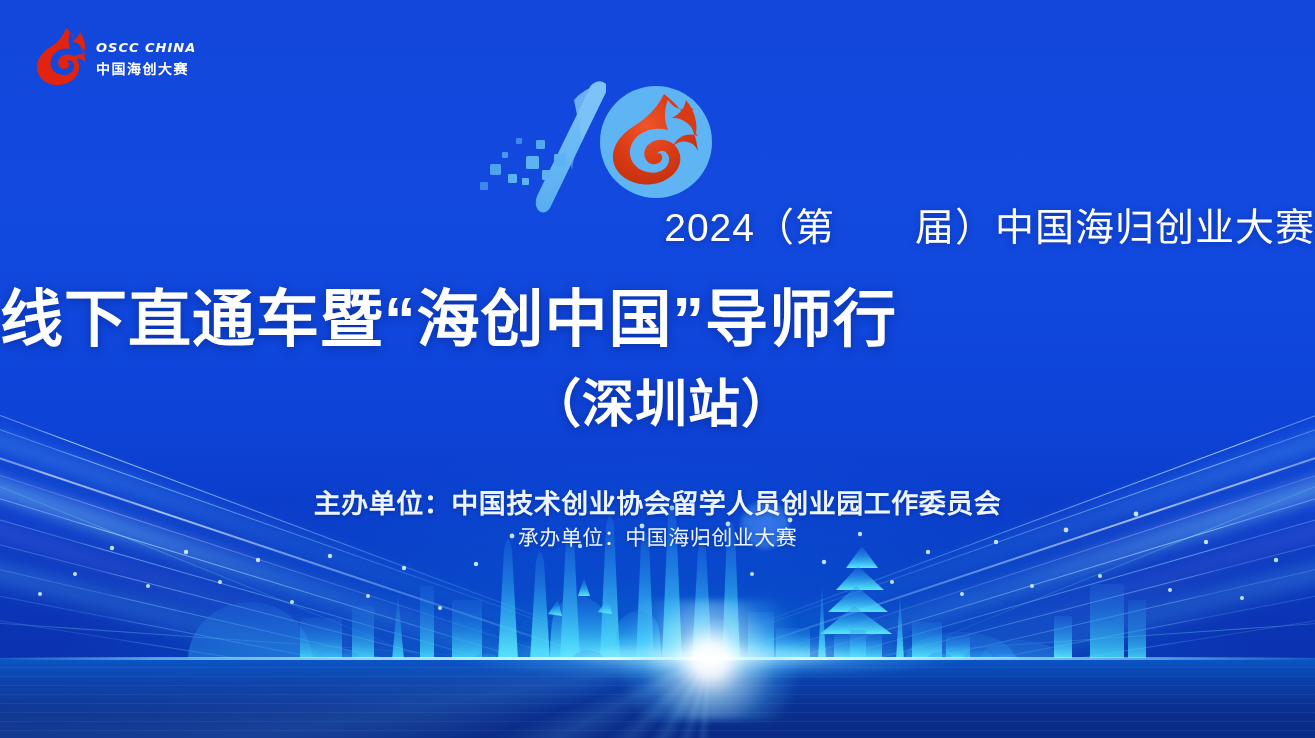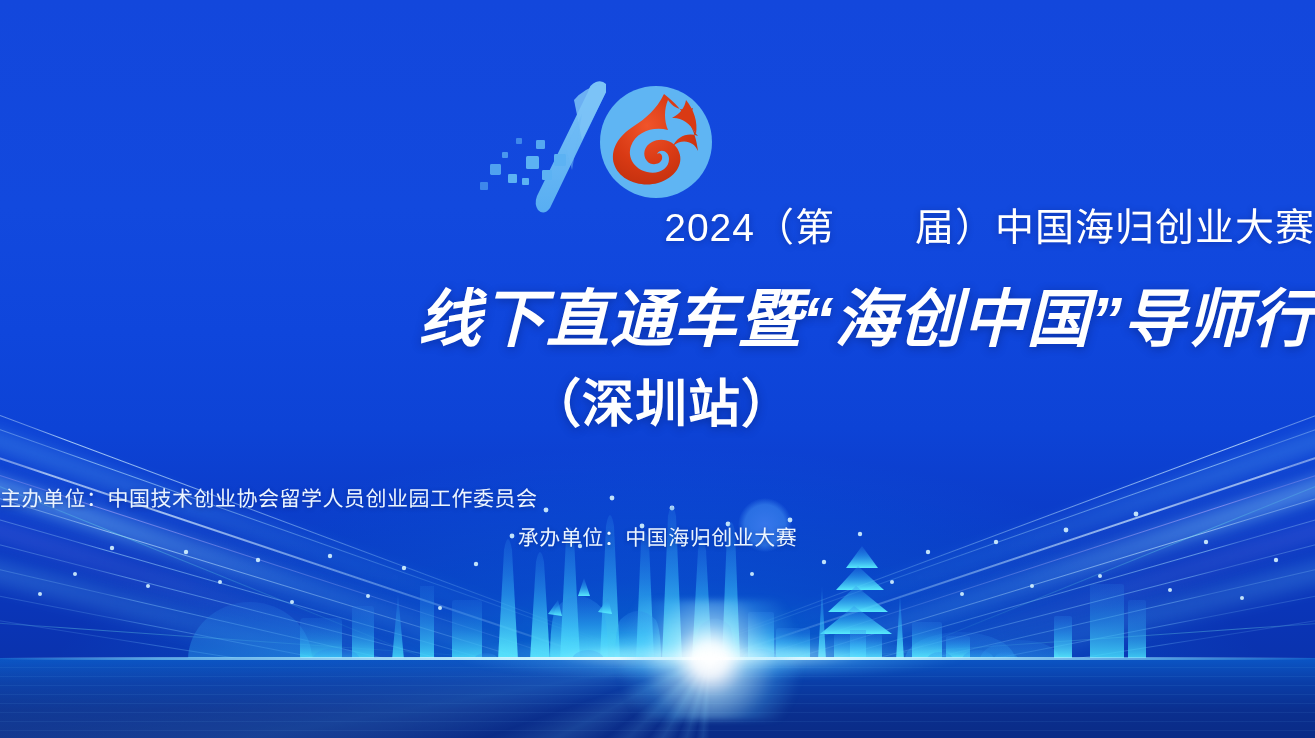--- a/index.html
+++ b/index.html
@@ -124,38 +124,38 @@
 
   
   .line-year {
     position:absolute; top:196px; left:0; right:0;
     text-align:right;
     font-size:39px; font-weight:400; color:#ffffff;
     letter-spacing:1px; white-space:nowrap;
     text-shadow:0 1px 6px rgba(0,20,90,.35);
   }
   .line-main {
-    position:absolute; top:268px; left:8px; right:0;
-    text-align:right;
+    position:absolute; top:268px; left:0; right:0;
+    text-align:left;
     font-size:63px; font-weight:900; color:#ffffff;
     letter-spacing:1px; white-space:nowrap;
     text-shadow:0 2px 10px rgba(0,25,100,.45);
-    font-style:italic;
   }
   .line-sub {
     position:absolute; top:362px; left:0; right:0;
     text-align:center;
     font-size:52px; font-weight:900; color:#ffffff;
     letter-spacing:1px; white-space:nowrap;
     text-shadow:0 2px 10px rgba(0,25,100,.45);
     margin-left:8px;
   }
   .line-org1 {
     position:absolute; top:482px; left:0; right:0;
-    font-size:21px; font-weight:400; color:#ecf5ff;
+    text-align:center;
+    font-size:27px; font-weight:700; color:#ecf5ff;
     letter-spacing:.5px; white-space:nowrap;
     text-shadow:0 1px 4px rgba(0,20,90,.4);
   }
   .line-org2 {
     position:absolute; top:521px; left:0; right:0;
     text-align:center;
     font-size:21px; font-weight:400; color:#ecf5ff;
     letter-spacing:.5px; white-space:nowrap;
     text-shadow:0 1px 4px rgba(0,20,90,.4);
   }
@@ -369,20 +369,28 @@
     </g>
   </svg>
 
   <div class="floor"></div>
   <div class="rays"></div>
   <div class="floorgrid"></div>
   <div class="horizonglow"></div>
   <div class="horizonline"></div>
   <div class="sunburst"></div>
 
+  <div class="logo">
+    <svg width="70" height="62" viewBox="0 0 70 62">
+      <path d="M38 2 C34 12 30 16 24 20 C14 26 8 34 9 43 C10 53 20 60 31 59 C44 58 52 49 51 39 C50 31 43 27 36 29 C31 31 29 36 31 40 C33 44 39 44 41 40 C42 38 41 36 39 36 C41 33 46 35 46 40 C46 46 40 50 34 49 C26 48 21 41 23 34 C25 26 34 21 42 23 C40 18 40 12 42 7 C45 12 50 14 55 12 C53 19 54 25 58 29 C51 27 45 30 43 35 C48 31 55 32 58 37 C56 26 51 14 38 2 Z" fill="#e0240f"></path>
+      <path d="M52 6 C56 12 58 18 57 25 C54 19 49 16 44 16 C48 13 51 10 52 6 Z" fill="#e0240f"></path>
+    </svg>
+    <div class="logo-txt-en">OSCC CHINA</div>
+    <div class="logo-txt-cn">中国海创大赛</div>
+  </div>
 
   <svg class="emblem" viewBox="0 0 250 140">
     <defs>
       <linearGradient id="strokeGrad" x1="0" y1="0" x2="0" y2="1">
         <stop offset="0%" stop-color="#7cc3f7"></stop>
         <stop offset="100%" stop-color="#58aef2"></stop>
       </linearGradient>
       <radialGradient id="flameG" cx="40%" cy="35%" r="70%">
         <stop offset="0%" stop-color="#f0542a"></stop>
         <stop offset="60%" stop-color="#d93a14"></stop>

